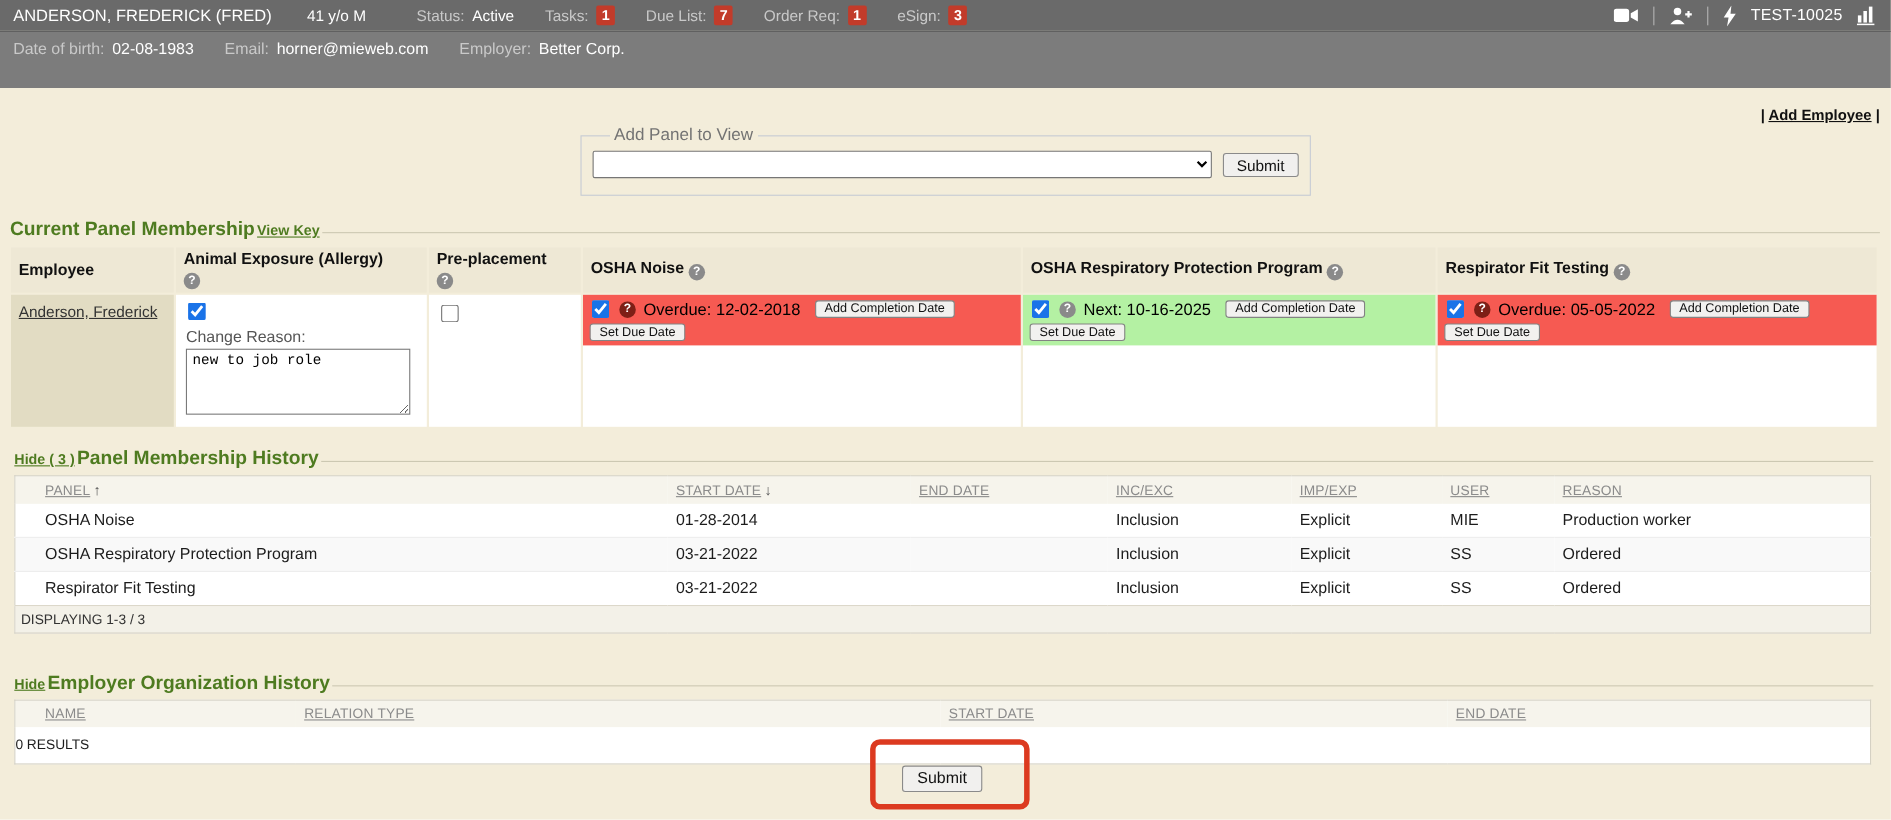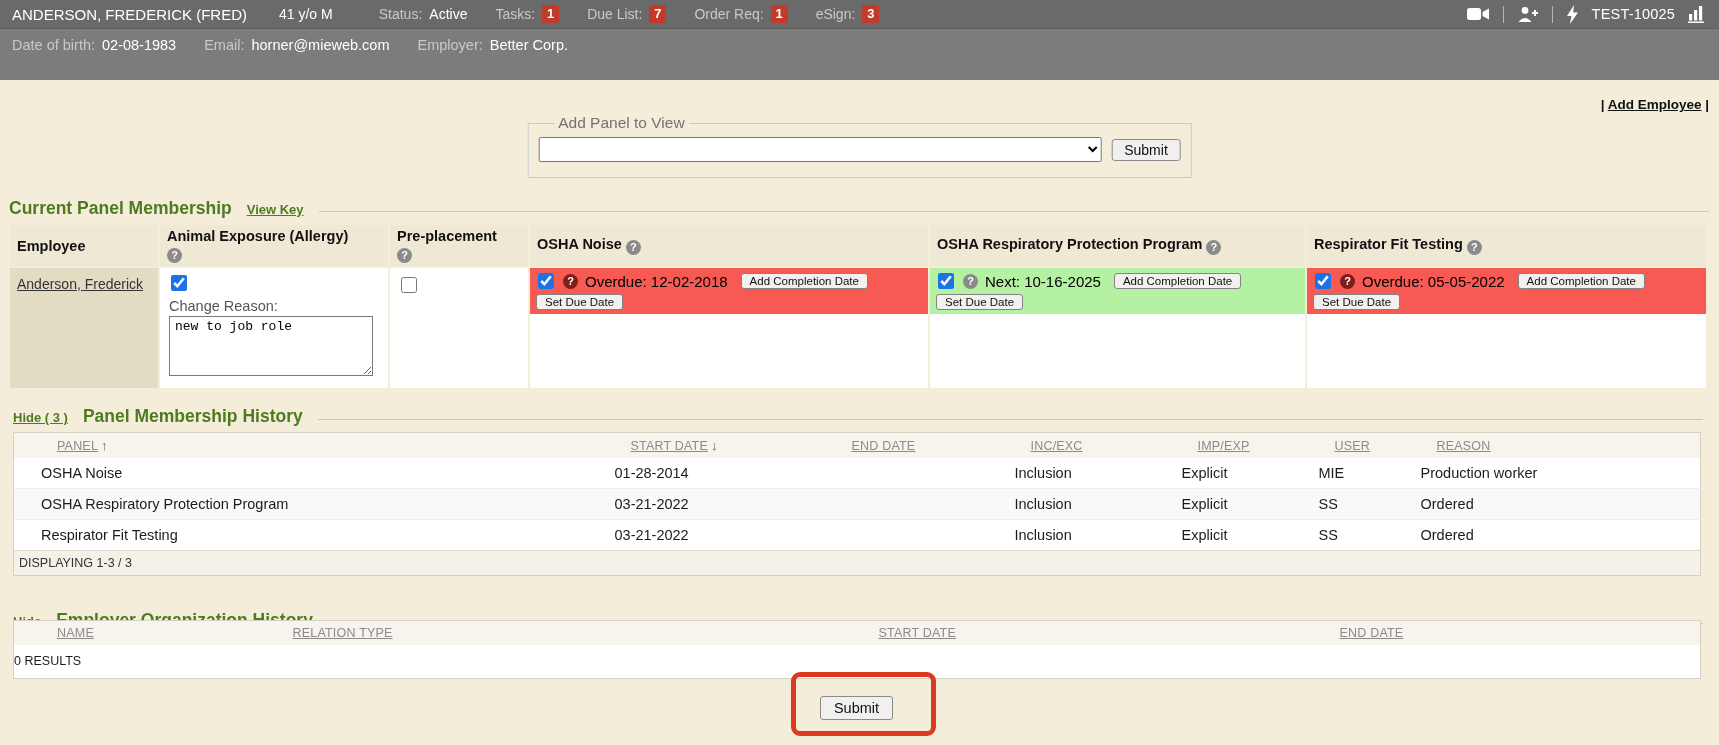--- a/index.html
+++ b/index.html
@@ -35,21 +35,21 @@
   .adddoc a { color:#111; }
 
   
   .add-panel { position:absolute; top:34px; left:50%; transform:translateX(-50%); width:652px; height:64px; border:1px solid #c6cbd4; padding:5px 10px 8px; margin:0; }
   .add-panel legend { color:#737373; font-weight:normal; font-size:15.5px; padding:0 4px; margin-left:16px; }
   .fs-row { display:flex; align-items:center; gap:10px; }
   .panel-select { width:563px; height:25px; border:1px solid #767676; border-radius:2px; background:#fff; font-size:14px; }
   .btn { font-family:inherit; font-size:14px; padding:2px 12px; background:#f1f0ee; border:1px solid #8a8a8a; border-radius:3px; color:#111; cursor:pointer; }
 
   
-  .section-head { position:absolute; display:flex; align-items:baseline; gap:15px; white-space:nowrap; }
+  .section-head { position:absolute; display:flex; align-items:baseline; gap:2px; white-space:nowrap; }
   .sec-title { color:#4e7b20; font-weight:bold; font-size:17.5px; }
   .green-link { color:#4e7b20; font-weight:bold; text-decoration:underline; font-size:13px; cursor:pointer; }
   .rule { flex:1; border-top:1px solid #ccc8b2; align-self:center; margin-top:5px; }
 
   .membership-head { top:118px; left:9px; right:10px; }
   .history-head    { top:326px; left:13px; right:16px; }
   .employer-head   { top:530px; left:13px; right:16px; }
 
   
   .member-table { position:absolute; top:143px; left:8px; width:1700px; border-collapse:separate; border-spacing:2px; table-layout:fixed; }
@@ -70,23 +70,23 @@
   .band { padding:3px 6px 4px; }
   .band.red { background:#f65a52; }
   .band.green { background:#b4f1a3; }
   .band-line1 { display:flex; align-items:center; gap:7px; font-size:15px; color:#000; }
   .mini-btn { font-family:inherit; font-size:11.5px; padding:1px 8px; background:#f2f1ef; border:1px solid #838383; border-radius:3px; color:#111; cursor:pointer; margin-left:6px; }
   .set-due { margin:3px 0 0 0; }
 
   
   .flat-table { position:absolute; left:13px; width:1687px; border-collapse:collapse; background:#fff; border:1px solid #d5d1c3; font-size:14.5px; table-layout:fixed; }
   .hist-table { top:352px; }
-  .emp-table  { top:540px;padding-left:20px; }
+  .emp-table  { top:556px;padding-left:20px; }
   .flat-table thead th { background:#f6f4ec; color:#8b8b8b; font-size:12.5px; font-weight:normal; text-align:left; padding:5px 8px; letter-spacing:.2px; }
-  .flat-table thead th span.hlink { text-decoration:underline; cursor:pointer;margin-left:16px; }
+  .flat-table thead th span.hlink { text-decoration:underline; cursor:pointer; }
   .flat-table thead th.firstcol { padding-left:27px; }
   .flat-table tbody td { padding:7px 8px; color:#1c1c1c; }
   .flat-table tbody td.firstcol { padding-left:27px; }
   .flat-table tbody tr.alt { background:#f9f9f9; }
   .flat-table tbody tr + tr { border-top:1px solid #ededed; }
   .flat-table tfoot td { background:#f3f1e8; border-top:1px solid #dcd8ca; text-align:left; font-size:12.5px; color:#333; padding:5px; }
   .sort-arrow { color:#555; font-weight:bold; font-size:13px; margin-left:3px; text-decoration:none; display:inline-block; }
   .results-cell { text-align:left; font-size:12.5px; color:#222; padding:9px 0 10px !important; }
 
   .submit-row { position:absolute; top:616px; left:13px; width:1687px; text-align:center; }

